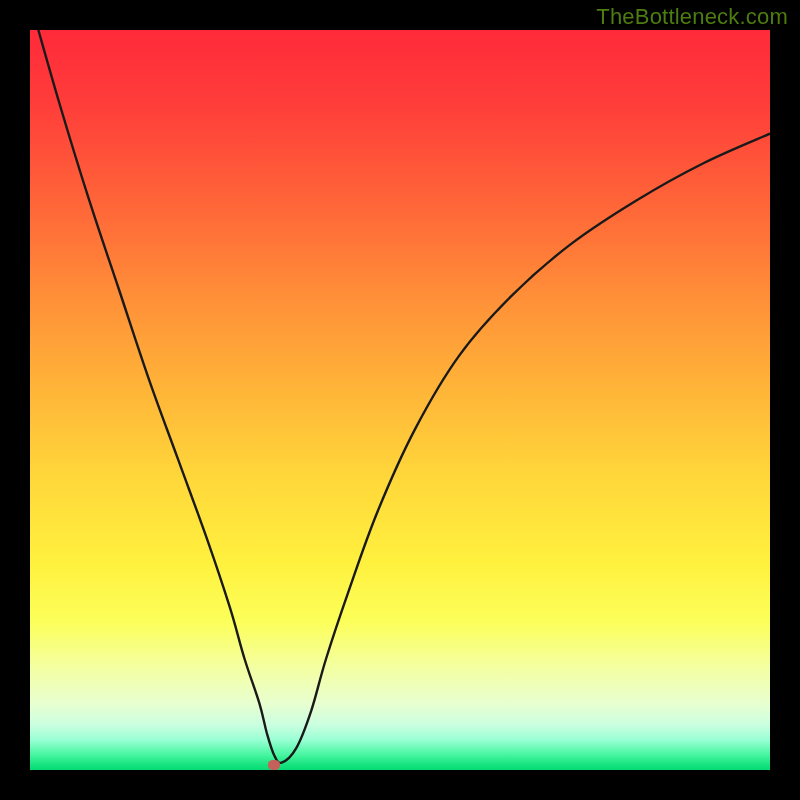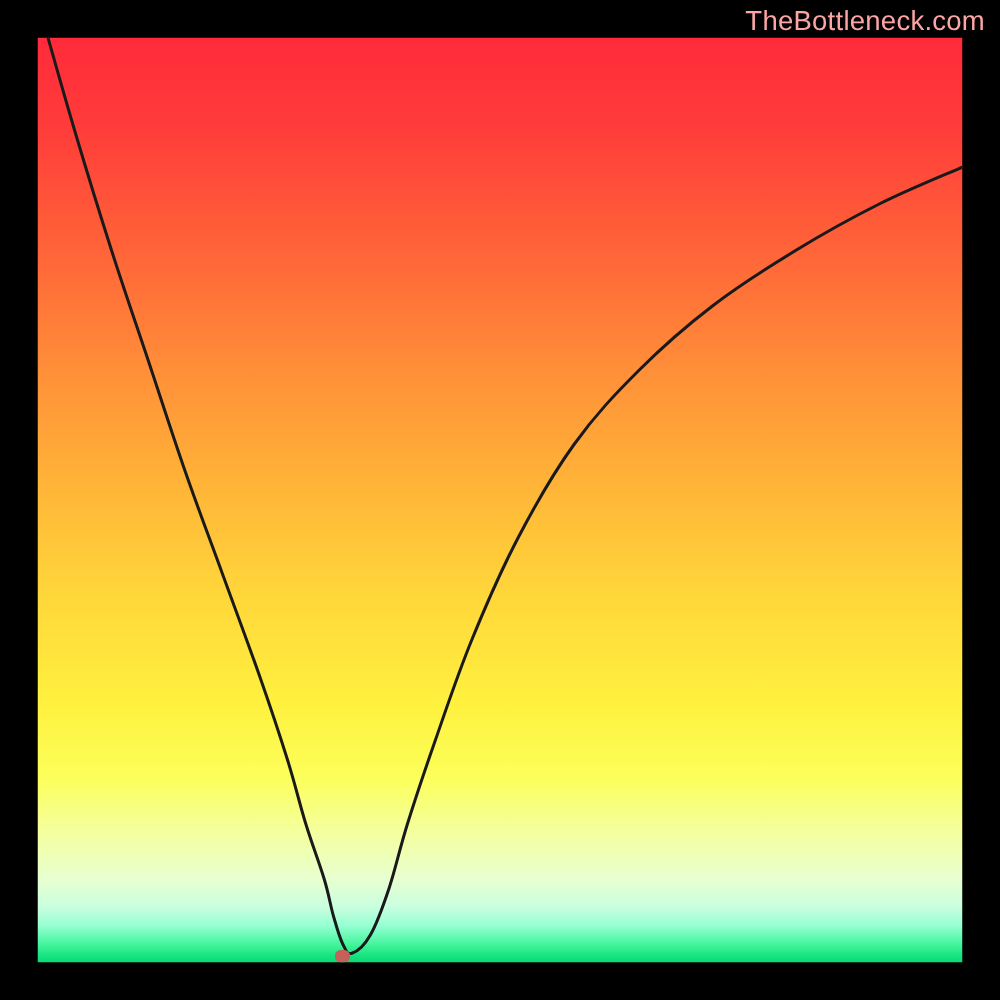--- a/index.html
+++ b/index.html
@@ -14,21 +14,21 @@
   .frame {
     position: relative;
     width: 800px;
     height: 800px;
     background: #000;
   }
   .watermark {
     position: absolute;
     top: 4px;
     right: 12px;
-    color: #fca5a5;
+    color: #4d7c0f;
     font-size: 22px;
     font-weight: 500;
     letter-spacing: 0.2px;
     z-index: 5;
   }
   .plot-area {
     position: absolute;
     left: 30px;
     top: 30px;
     width: 740px;

